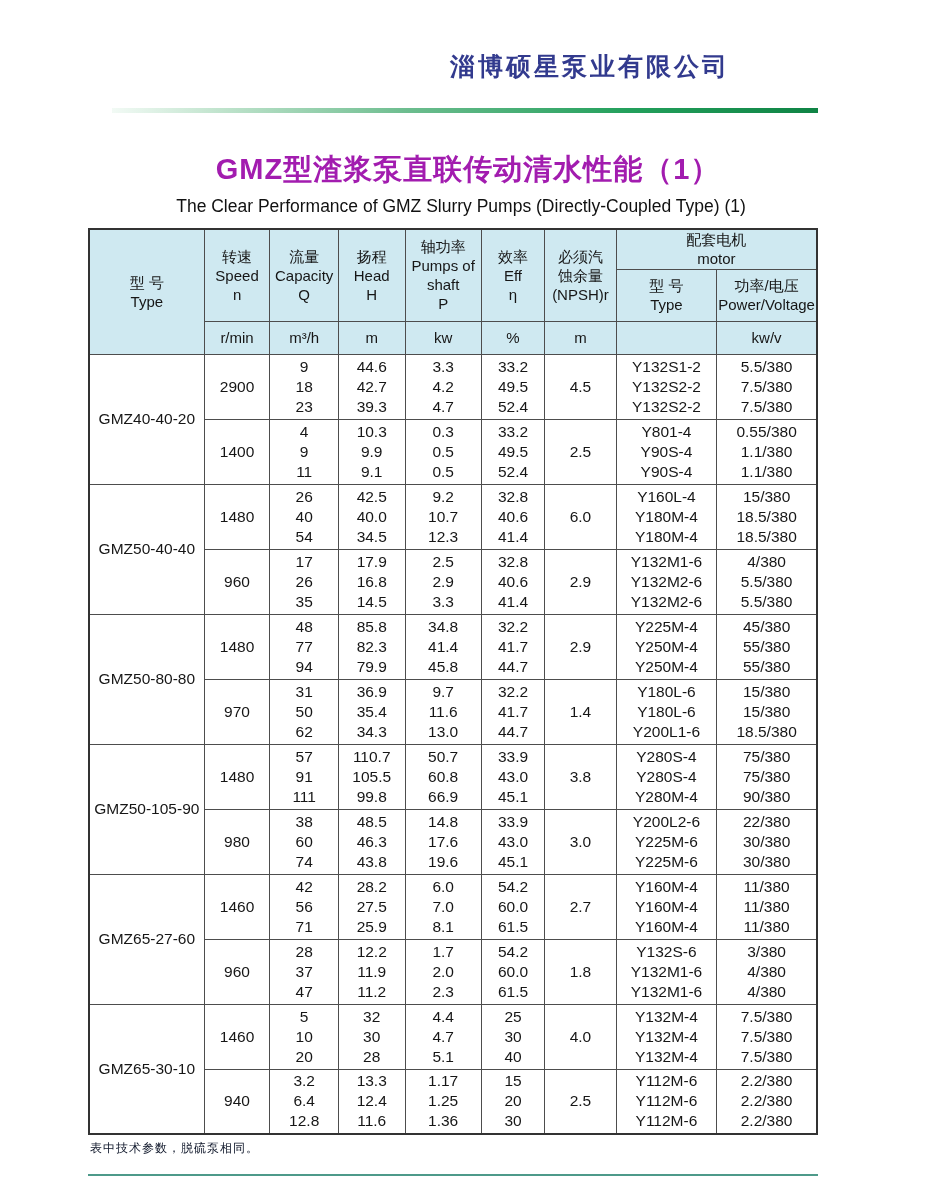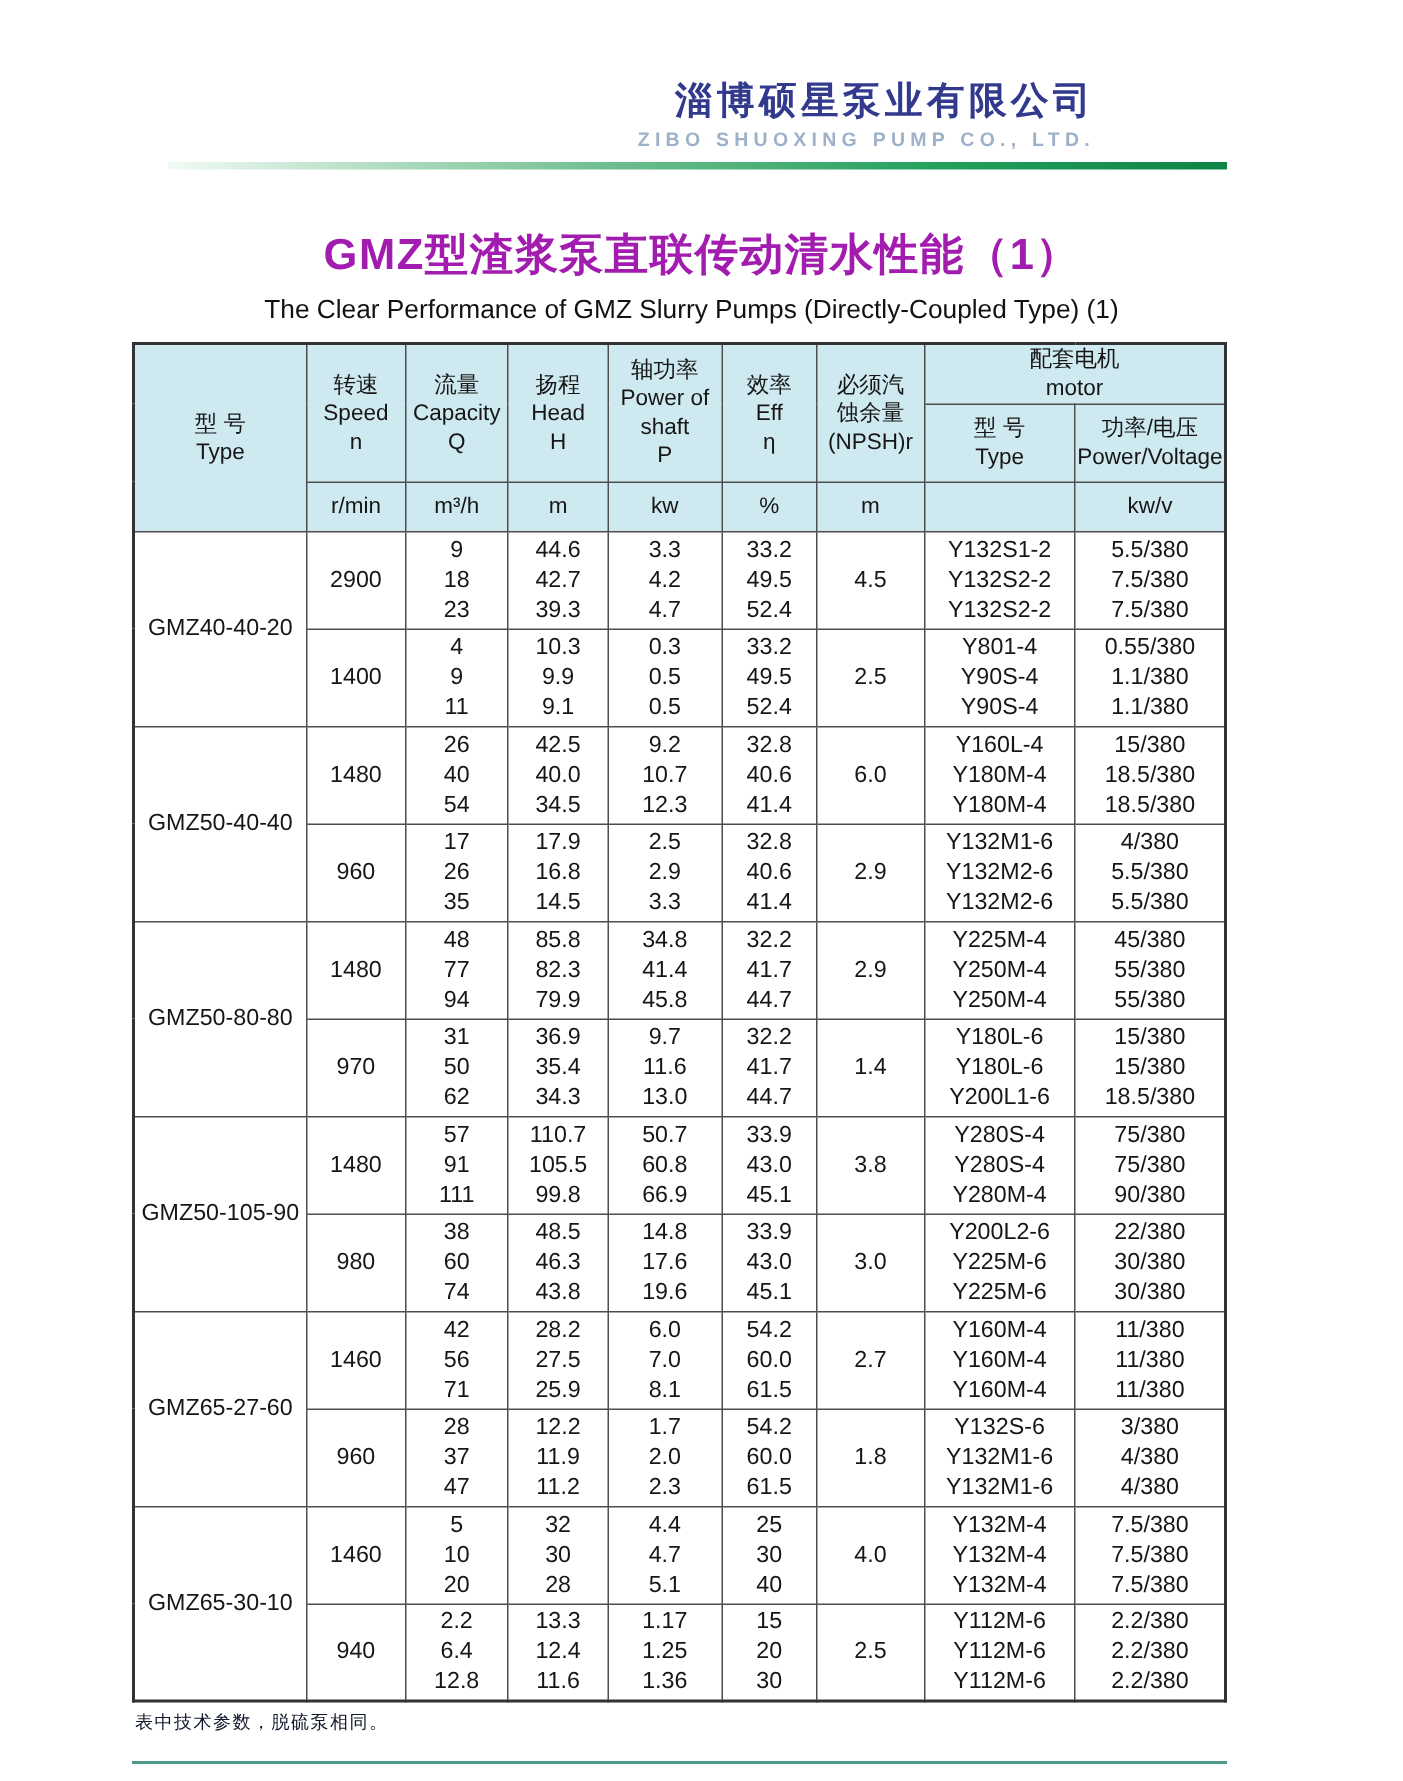--- a/index.html
+++ b/index.html
@@ -69,21 +69,20 @@
     background:#4e9a8a;
   }
 </style>
 </head>
 <body>
 
 <div class="page">
 
   <header class="brand">
     <div class="brand-cn">淄博硕星泵业有限公司</div>
-    <div class="brand-en">ZIBO SHUOXING PUMP CO., LTD.</div>
   </header>
   <div class="rule-gradient"></div>
 
   <h1 class="title-cn">GMZ型渣浆泵直联传动清水性能（1）</h1>
   <div class="title-en">The Clear Performance of GMZ Slurry Pumps (Directly-Coupled Type) (1)</div>
 
   <table class="perf">
     <colgroup>
       <col style="width:127px">
         <col style="width:70px">
@@ -102,21 +101,21 @@
         <th rowspan="2">转速
 Speed
 n</th>
         <th rowspan="2">流量
 Capacity
 Q</th>
         <th rowspan="2">扬程
 Head
 H</th>
         <th rowspan="2">轴功率
-Power of
+Pumps of
 shaft
 P</th>
         <th rowspan="2">效率
 Eff
 η</th>
         <th rowspan="2">必须汽
 蚀余量
 (NPSH)r</th>
         <th colspan="2">配套电机
 motor</th>
@@ -388,21 +387,21 @@
         <td>4.0</td>
         <td>Y132M-4
 Y132M-4
 Y132M-4</td>
         <td>7.5/380
 7.5/380
 7.5/380</td>
       </tr>
       <tr>
         <td>940</td>
-        <td>2.2
+        <td>3.2
 6.4
 12.8</td>
         <td>13.3
 12.4
 11.6</td>
         <td>1.17
 1.25
 1.36</td>
         <td>15
 20

